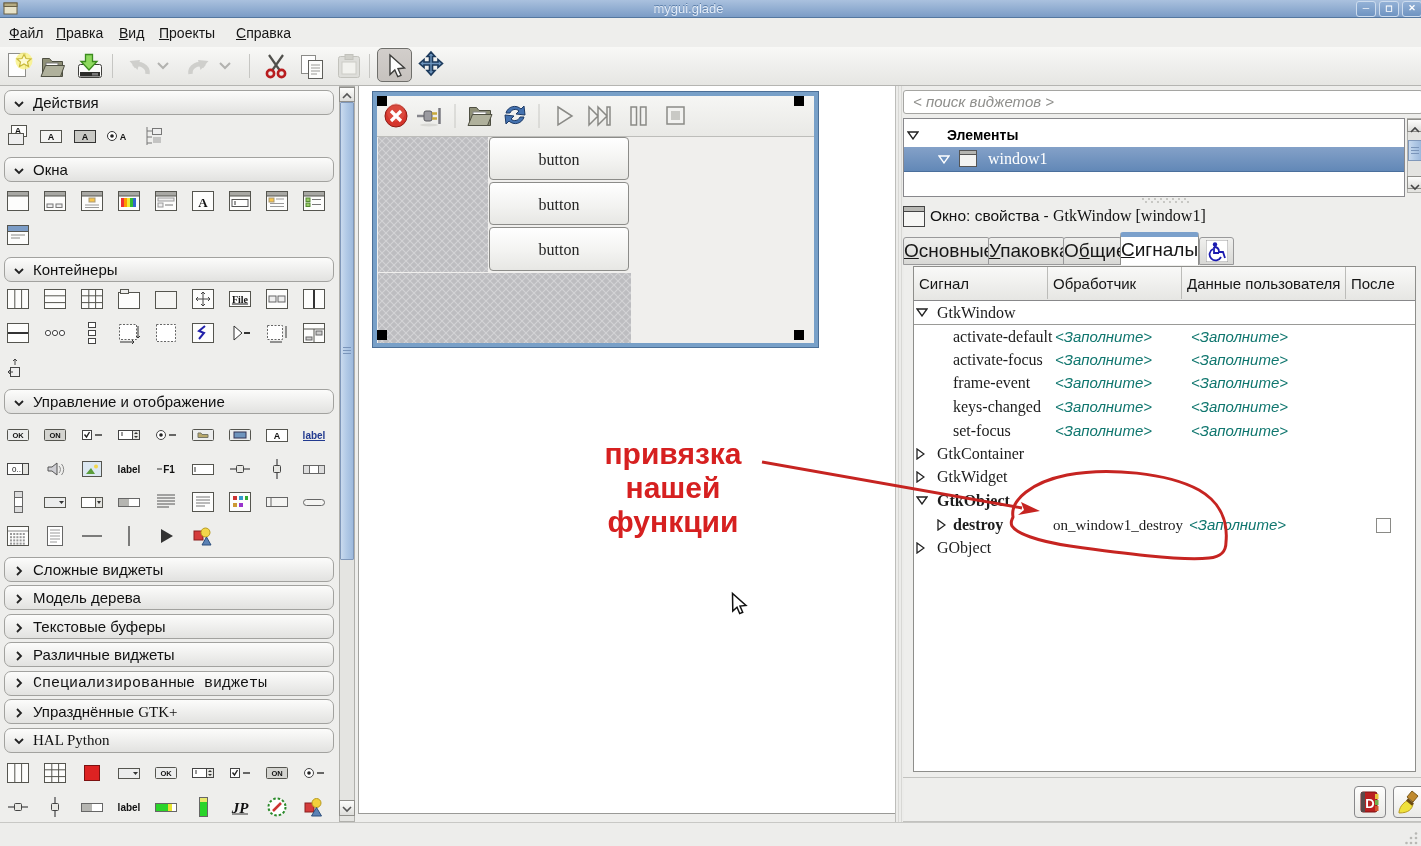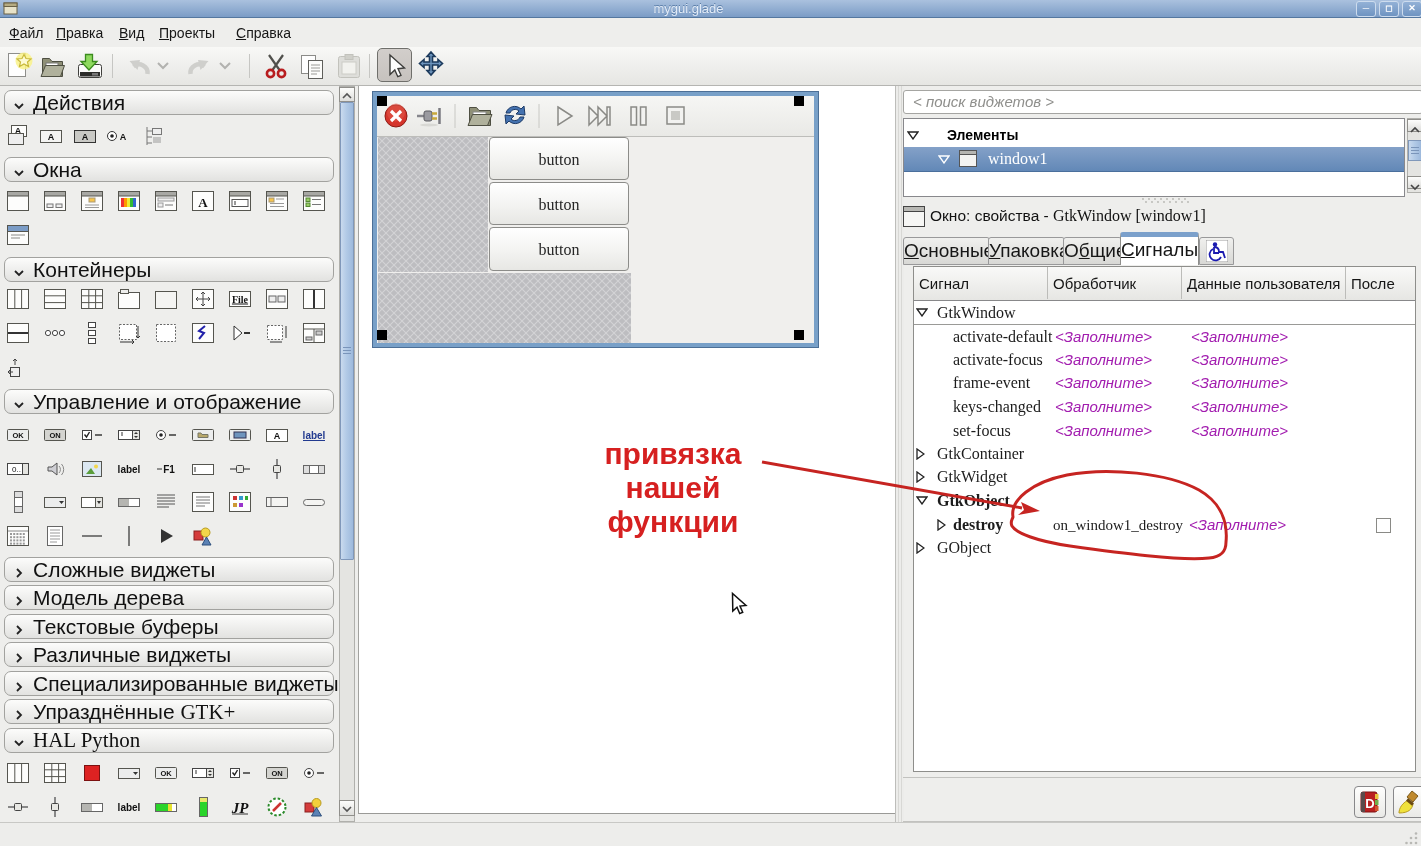--- a/index.html
+++ b/index.html
@@ -3,40 +3,40 @@
 html,body{margin:0;padding:0;width:1421px;height:846px;overflow:hidden}
 body{font-family:"Liberation Sans",sans-serif;background:#eeeeec;position:relative}
 .abs{position:absolute}
 .serif{font-family:"Liberation Serif",serif}
 #titlebar{left:0;top:0;width:1421px;height:17px;background:linear-gradient(#aac1de,#7b9cc6);border-bottom:1px solid #54779f}
 #title{width:100%;text-align:center;color:#e2ebf7;font-size:13px;line-height:17px;text-shadow:0 -1px 0 #5a7da7;transform:translateX(-22px)}
 .wbtn{top:1px;width:18px;height:14px;border:1px solid #cddcee;border-radius:3px;background:linear-gradient(#93b1d6,#6f94c1);color:#fff;text-align:center;font-size:9px;line-height:13px;font-weight:bold}
 #menubar{left:0;top:18px;width:1421px;height:29px;background:#eeeeec}
 #menubar span{position:absolute;top:7px;font-size:14px;color:#161616}
 #toolbar{left:0;top:47px;width:1421px;height:38px;background:linear-gradient(#f8f8f6,#e6e6e3);border-bottom:1px solid #b5b5b2}
-.sec{position:absolute;left:4px;width:328px;height:23px;border:1px solid #a2a29f;border-radius:7px;background:linear-gradient(#fcfcfb,#e2e2e0);font-size:21px;color:#111;line-height:23px;white-space:nowrap}
+.sec{position:absolute;left:4px;width:328px;height:23px;border:1px solid #a2a29f;border-radius:7px;background:linear-gradient(#fcfcfb,#e2e2e0);font-size:15px;color:#111;line-height:23px;white-space:nowrap}
 .sec svg{vertical-align:-1px;margin:0 9px 0 9px}
 #canvas{left:358px;top:86px;width:538px;height:727px;background:#fff;border-left:1px solid #a2a29f;border-bottom:1px solid #9a9a97}
 #statusbar{left:0;top:822px;width:1421px;height:24px;background:#ededeb;border-top:1px solid #c8c8c5}
 #dw{position:absolute;left:14px;top:6px;width:437px;height:247px;border:4px solid #78a0c8;outline:1px solid #4c6f96;background:#f0efed}
 .hnd{position:absolute;width:10px;height:10px;background:#000}
 #dwtb{position:absolute;left:0;top:0;width:437px;height:40px;background:linear-gradient(#f6f6f4,#e9e9e6);border-bottom:1px solid #bdbdba}
 .dwbtn{position:absolute;left:112px;width:140px;border:1px solid #8c8c89;border-radius:4px;background:linear-gradient(#ffffff,#f3f3f1 55%,#e7e7e4);font-family:"Liberation Serif",serif;font-size:16px;color:#262626;text-align:center;box-sizing:border-box}
 #rp{left:903px;top:86px;width:518px;height:743px}
 #search{position:absolute;left:0;top:4px;width:520px;height:24px;background:#fff;border:1px solid #a5a5a2;border-radius:3px;box-sizing:border-box;color:#8f8f8c;font-style:italic;font-size:15px;line-height:21px;padding-left:9px}
 #tree{position:absolute;left:0;top:32px;width:502px;height:79px;background:#fff;border:1px solid #88888c;box-sizing:border-box}
 .trow{position:absolute;left:0;width:500px;height:24px;line-height:24px}
 #tsb{position:absolute;left:504px;top:32px;width:16px;height:79px}
 .sbb{position:absolute;left:0;width:16px;background:linear-gradient(#fdfdfc,#dededb);border:1px solid #908f8b;box-sizing:border-box;text-align:center;color:#333}
 .tab{position:absolute;font-size:19px;color:#161616;text-align:center;border:1px solid #99999a;background:linear-gradient(#f0f0ee,#d8d8d5);border-radius:3px 3px 0 0}
 #sigtable{position:absolute;left:10px;top:180px;width:503px;height:506px;background:#fff;border:1px solid #8e8e8b;box-sizing:border-box}
 #sighead{position:absolute;left:0;top:0;width:501px;height:33px;background:linear-gradient(#f9f9f8 ,#e6e6e3);border-bottom:1px solid #88888a}
 .hcell{position:absolute;top:0;height:32px;line-height:34px;font-size:15px;color:#161616;border-right:1px solid #bcbcb9;padding-left:5px;box-sizing:border-box;white-space:nowrap}
 .srow{position:absolute;left:0;width:501px;height:24px;line-height:24px;font-family:"Liberation Serif",serif;font-size:16px;color:#1c1c1c;white-space:nowrap}
-.ph{font-family:"Liberation Sans",sans-serif;font-style:italic;color:#a21caf;font-size:15px}
+.ph{font-family:"Liberation Sans",sans-serif;font-style:italic;color:#0f766e;font-size:15px}
 </style></head><body>
 <div class="abs" id="titlebar">
     <div id="title">mygui.glade</div>
 <svg class="abs" style="left:3px;top:1px" width="15" height="15" viewBox="0 0 15 15">
       <rect x="1" y="2" width="13" height="11" fill="#e8e3c9" stroke="#6a6145"></rect>
       <rect x="1" y="2" width="13" height="3.5" fill="#b5ab82" stroke="#6a6145"></rect>
     </svg>
 <div class="abs wbtn" style="left:1356px">─</div>
 <div class="abs wbtn" style="left:1379px">◻</div>
 <div class="abs wbtn" style="left:1402px">✕</div>
@@ -125,21 +125,21 @@
       </svg>Сложные виджеты</div>
     <div class="sec" style="top:499px;"><svg width="10" height="10" viewBox="0 0 10 10">
         <path d="M3 1 l4 4 -4 4" fill="none" stroke="#222" stroke-width="1.8"></path>
       </svg>Модель дерева</div>
     <div class="sec" style="top:528px;"><svg width="10" height="10" viewBox="0 0 10 10">
         <path d="M3 1 l4 4 -4 4" fill="none" stroke="#222" stroke-width="1.8"></path>
       </svg>Текстовые буферы</div>
     <div class="sec" style="top:556px;"><svg width="10" height="10" viewBox="0 0 10 10">
         <path d="M3 1 l4 4 -4 4" fill="none" stroke="#222" stroke-width="1.8"></path>
       </svg>Различные виджеты</div>
-    <div class="sec" style="top:585px;"><svg width="10" height="10" viewBox="0 0 10 10">
+    <div class="sec" style="top:585px;font-family:Liberation Mono, monospace;"><svg width="10" height="10" viewBox="0 0 10 10">
         <path d="M3 1 l4 4 -4 4" fill="none" stroke="#222" stroke-width="1.8"></path>
       </svg>Специализированные виджеты</div>
     <div class="sec" style="top:613px;"><svg width="10" height="10" viewBox="0 0 10 10">
         <path d="M3 1 l4 4 -4 4" fill="none" stroke="#222" stroke-width="1.8"></path>
       </svg>Упразднённые <span class="serif">GTK+</span></div>
     <div class="sec" style="top:642px;font-family:&quot;Liberation Serif&quot;,serif;"><svg width="10" height="10" viewBox="0 0 10 10">
         <path d="M1 3 l4 4 4-4" fill="none" stroke="#222" stroke-width="1.8"></path>
       </svg>HAL Python</div>
     <svg class="abs" style="left:7px;top:39px" width="22" height="22" viewBox="0 0 22 22">
       <rect x="4.5" y="0.5" width="15" height="11" fill="#fdfdfc" stroke="#55554f"></rect>

